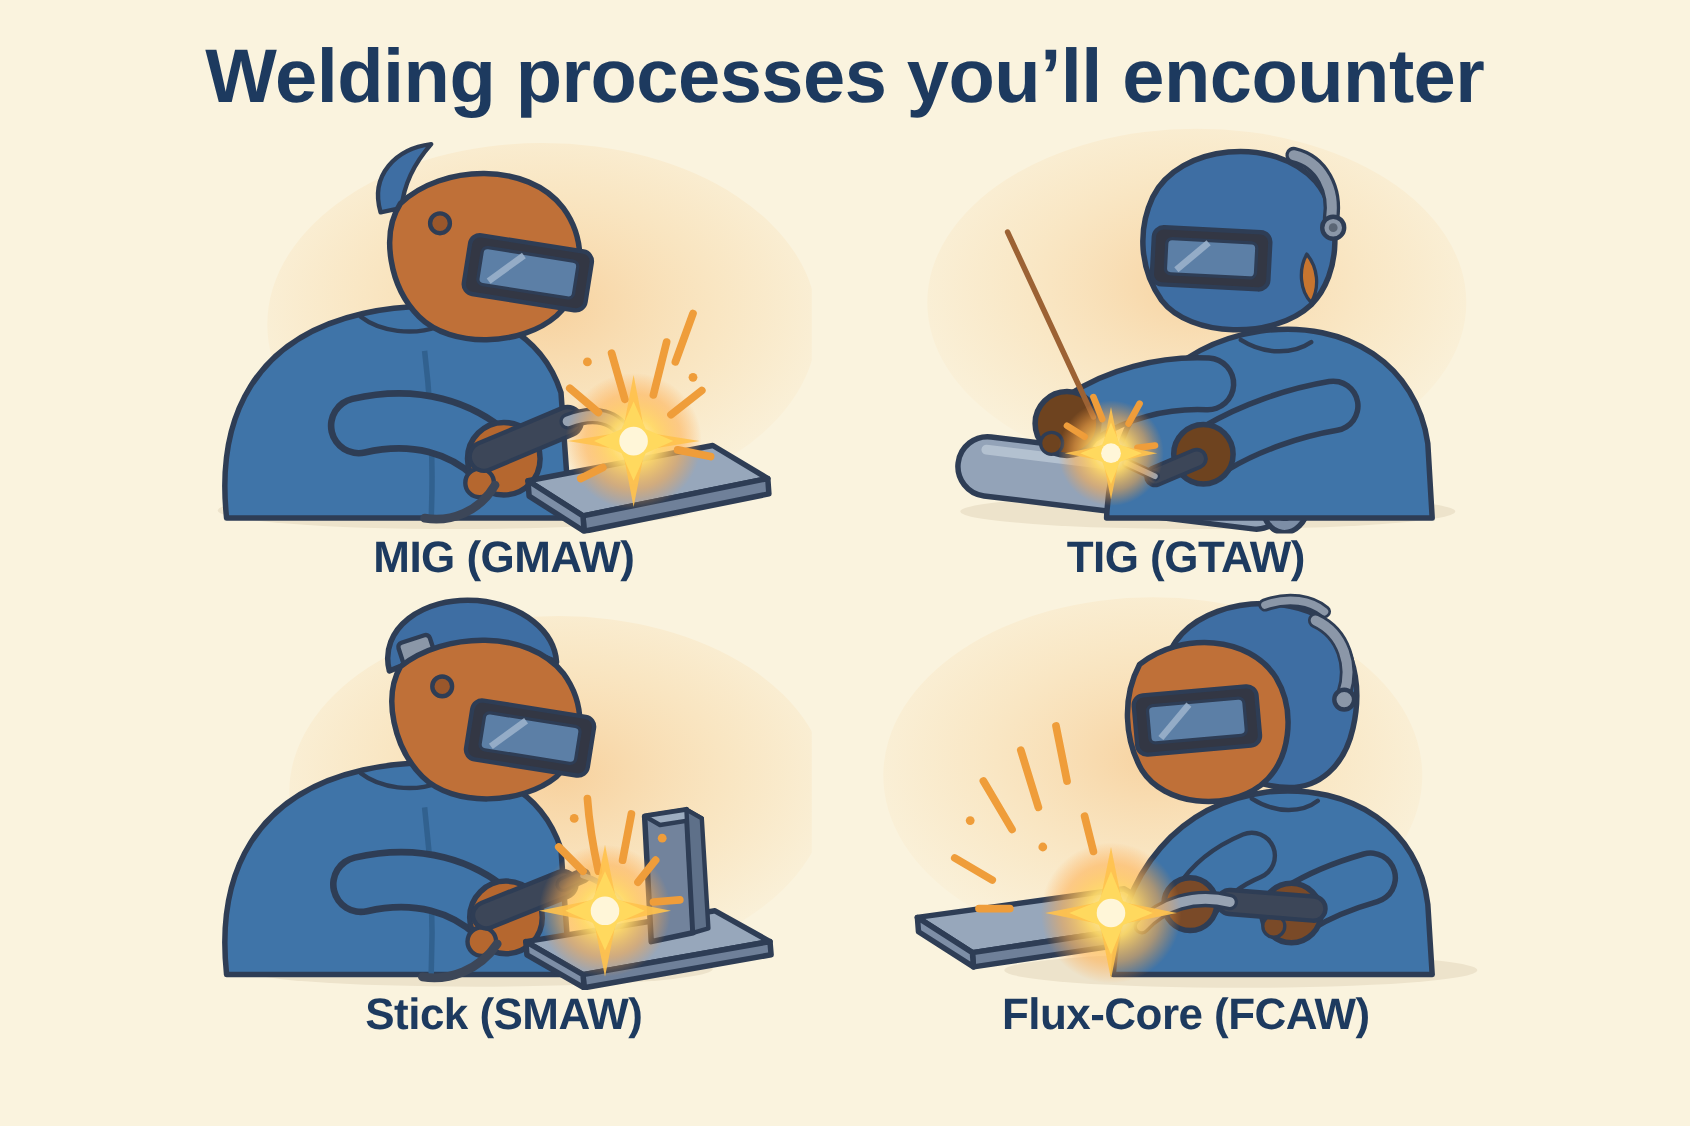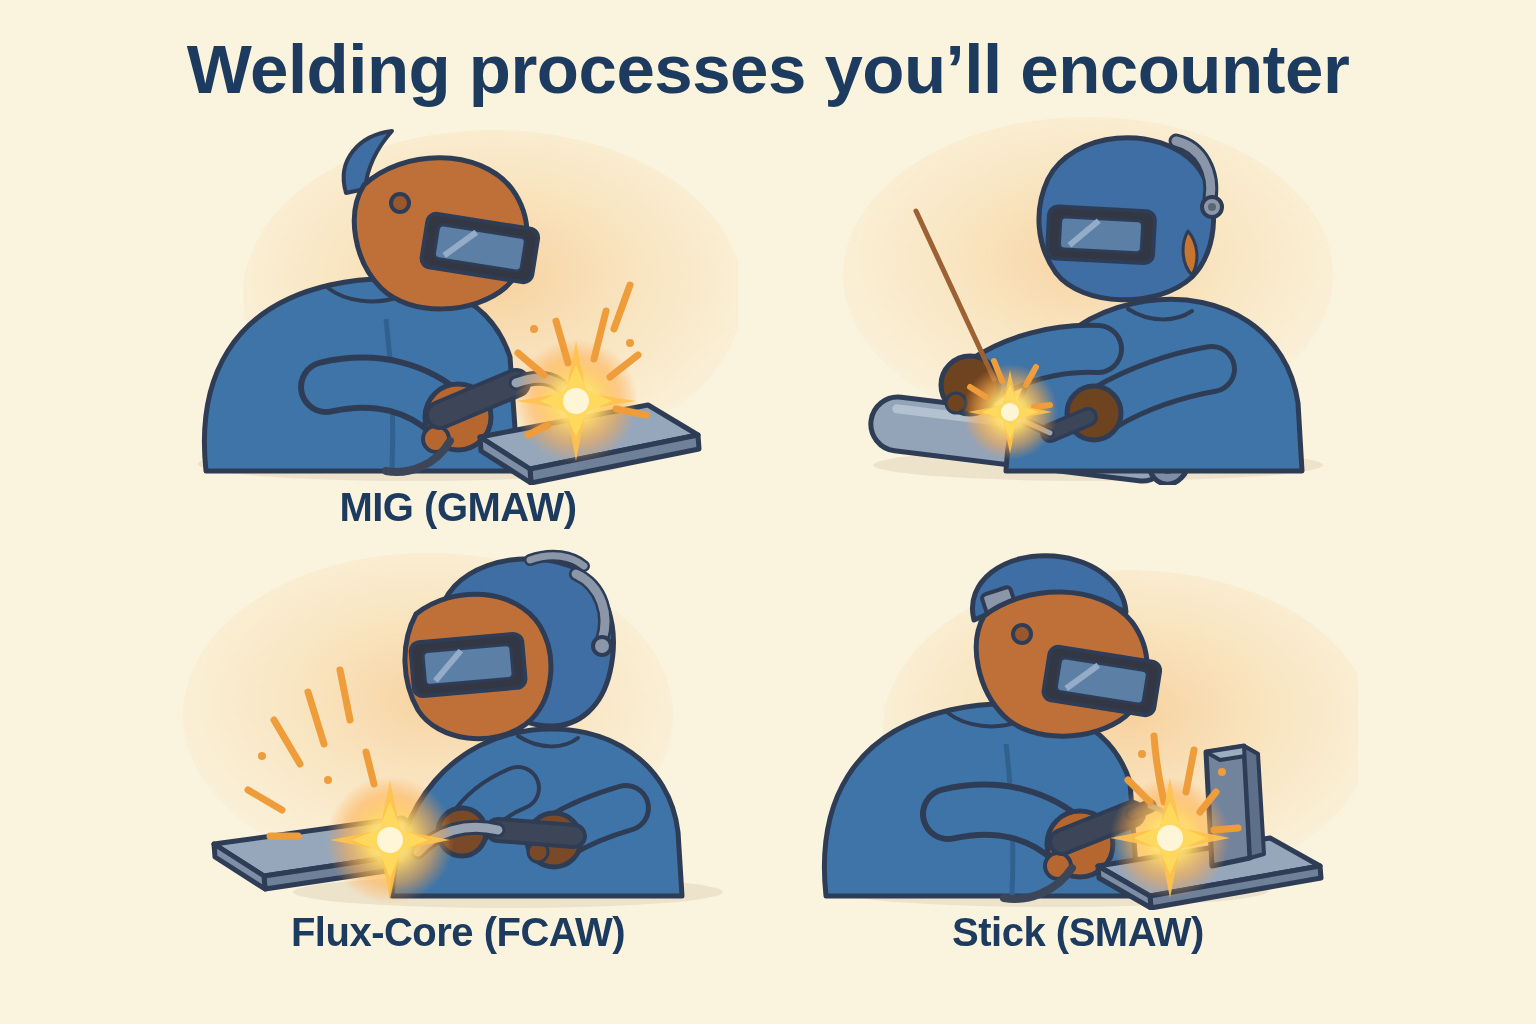--- a/index.html
+++ b/index.html
@@ -8,21 +8,21 @@
     background:var(--background,#faf3de);
     font-family:"Liberation Sans",sans-serif;
   }
   .title{
     margin:30px 0 4px;text-align:center;
     font-size:69px;font-weight:700;letter-spacing:-0.5px;
     color:var(--title-text,#1d3a5f);
   }
   .grid{
     display:grid;grid-template-columns:620px 620px;
-    justify-content:center;row-gap:10px;margin-top:6px;
+    justify-content:center;margin-top:6px;
   }
   figure{margin:0;display:flex;flex-direction:column;align-items:center}
   .label{
     font-size:40px;font-weight:700;text-align:center;margin-top:0;
     color:var(--label-text,#1d3a5f);letter-spacing:-0.5px;
   }
   
   .o3{stroke:#2e3d55;stroke-width:3;stroke-linejoin:round;stroke-linecap:round}
   .o4{stroke:#2e3d55;stroke-width:4;stroke-linejoin:round;stroke-linecap:round}
   .o5{stroke:#2e3d55;stroke-width:5;stroke-linejoin:round;stroke-linecap:round}
@@ -178,20 +178,101 @@
             <path d="M196,246 L204,266"></path>
               <path d="M238,252 L228,270"></path>
             <path d="M172,272 L188,282"></path>
               <path d="M252,290 L236,292"></path>
           </g>
           <polygon points="212,255 219,290 254,297 219,304 212,339 205,304 170,297 205,290" fill="#ffc24d" opacity="0.9"></polygon>
           <polygon points="212,269 220,289 240,297 220,305 212,325 204,305 184,297 204,289" fill="#ffd95e"></polygon>
           <circle cx="212" cy="297" r="9" fill="#fff6d8"></circle>
         </g>
       </svg>
+      <figcaption class="label">TIG (GTAW)</figcaption>
+    </figure>
+
+    <figure>
+      <svg width="560" height="370" viewBox="0 0 560 370">
+        <defs>
+          <radialGradient id="g3" cx="50%" cy="45%" r="60%">
+            <stop offset="0%" stop-color="#f6c587" stop-opacity="0.75"></stop>
+            <stop offset="55%" stop-color="#f8d7a3" stop-opacity="0.45"></stop>
+            <stop offset="100%" stop-color="#f8d7a3" stop-opacity="0"></stop>
+          </radialGradient>
+          <radialGradient id="s3">
+            <stop offset="0%" stop-color="#fff3c4" stop-opacity="1"></stop>
+            <stop offset="35%" stop-color="#ffd968" stop-opacity="0.95"></stop>
+            <stop offset="70%" stop-color="#ffaf4e" stop-opacity="0.55"></stop>
+            <stop offset="100%" stop-color="#ff9f3e" stop-opacity="0"></stop>
+          </radialGradient>
+        </defs>
+        <ellipse cx="330" cy="190" rx="245" ry="160" fill="url(#g3)"></ellipse>
+        <ellipse cx="255" cy="351" rx="215" ry="16" fill="#ede3cb"></ellipse>
+        <g>
+          <path d="M28,356 C18,262 55,192 152,170 C244,150 312,180 332,242 L340,356 Z" fill="#3f74a8" class="o5"></path>
+          <path d="M150,173 C168,187 198,190 220,182" class="o4 nf"></path>
+          <path d="M208,204 C214,254 216,306 214,356" stroke="#31618f" stroke-width="5" fill="none"></path>
+        </g>
+        <g>
+          <path d="M176,80 C166,42 206,12 256,16 C298,20 326,44 328,72 C296,56 222,60 176,80 Z" fill="#3e6ea3" class="o5"></path>
+          <g transform="rotate(-18 202 62)">
+            <rect x="186" y="50" width="30" height="22" rx="4" fill="#8b97a8" class="o4"></rect>
+          </g>
+          <path d="M186,76 C226,44 302,42 334,82 C356,112 354,152 328,176 C296,202 234,204 206,176 C180,150 170,104 186,76 Z" fill="#bf7038" class="o5"></path>
+          <circle cx="224" cy="94" r="9" fill="#9a572b" class="o4"></circle>
+          <g transform="rotate(9 304 140)">
+            <rect x="248" y="114" width="112" height="54" rx="9" fill="#333744" class="o4"></rect>
+            <rect x="260" y="124" width="88" height="34" rx="5" fill="#5c7fa6" class="o3"></rect>
+            <path d="M270,154 L298,126" stroke="#9db4cc" stroke-width="6" fill="none" opacity="0.85"></path>
+          </g>
+        </g>
+        <g>
+          <path d="M150,274 C202,262 244,276 272,302" stroke="#2e3d55" stroke-width="56" fill="none" stroke-linecap="round"></path>
+          <path d="M150,274 C202,262 244,276 272,302" stroke="#3f74a8" stroke-width="44" fill="none" stroke-linecap="round"></path>
+        </g>
+        <g>
+          <circle cx="282" cy="304" r="33" fill="#b5672f" class="o5"></circle>
+          <circle cx="260" cy="326" r="13" fill="#b5672f" class="o4"></circle>
+        </g>
+        <g>
+          <path d="M300,326 L472,298 L522,326 L352,356 Z" fill="#97a7bb" class="o5"></path>
+          <path d="M352,356 L522,326 L523,338 L353,368 Z" fill="#6f8099" class="o5"></path>
+          <path d="M300,326 L352,356 L353,368 L301,338 Z" fill="#7d8ea6" class="o5"></path>
+        </g>
+        <g>
+          <path d="M408,212 L446,206 L452,318 L414,326 Z" fill="#72839c" class="o5"></path>
+          <path d="M408,212 L446,206 L460,214 L422,220 Z" fill="#9dadc0" class="o4"></path>
+          <path d="M446,206 L460,214 L466,314 L452,318 Z" fill="#5e7089" class="o4"></path>
+        </g>
+        <g>
+          <path d="M264,302 L334,274" stroke="#2e3d55" stroke-width="28" stroke-linecap="round" fill="none"></path>
+          <path d="M264,302 L334,274" stroke="#3c4658" stroke-width="20" stroke-linecap="round" fill="none"></path>
+          <path d="M334,274 L352,266" stroke="#2e3d55" stroke-width="14" stroke-linecap="round" fill="none"></path>
+          <path d="M334,274 L352,266" stroke="#3c4658" stroke-width="8" stroke-linecap="round" fill="none"></path>
+          <path d="M352,266 C372,272 384,284 392,298" stroke="#8b97a8" stroke-width="5" fill="none" stroke-linecap="round"></path>
+        </g>
+        <path d="M274,328 C258,352 230,362 206,358" stroke="#3c4658" stroke-width="8" fill="none" stroke-linecap="round"></path>
+        <g>
+          <circle cx="372" cy="298" r="60" fill="url(#s3)"></circle>
+          <g stroke="#ef9d3a" stroke-width="7" stroke-linecap="round" fill="none">
+            <path d="M356,196 C358,224 362,244 366,262"></path>
+            <path d="M396,210 L388,252"></path>
+              <path d="M418,252 L402,272"></path>
+            <path d="M330,240 L352,262"></path>
+              <path d="M440,288 L416,290"></path>
+          </g>
+          <circle cx="344" cy="214" r="4" fill="#ef9d3a"></circle>
+          <circle cx="424" cy="232" r="4" fill="#ef9d3a"></circle>
+          <polygon points="372,238 382,288 432,298 382,308 372,358 362,308 312,298 362,288" fill="#ffc24d" opacity="0.9"></polygon>
+          <polygon points="372,262 383,287 408,298 383,309 372,334 361,309 336,298 361,287" fill="#ffd95e"></polygon>
+          <circle cx="372" cy="298" r="13" fill="#fff6d8"></circle>
+        </g>
+      </svg>
+      <figcaption class="label">Stick (SMAW)</figcaption>
     </figure>
 
     <figure>
       <svg width="560" height="370" viewBox="0 0 560 370">
         <defs>
           <radialGradient id="g4" cx="50%" cy="45%" r="60%">
             <stop offset="0%" stop-color="#f6c587" stop-opacity="0.7"></stop>
             <stop offset="55%" stop-color="#f8d7a3" stop-opacity="0.4"></stop>
             <stop offset="100%" stop-color="#f8d7a3" stop-opacity="0"></stop>
           </radialGradient>
@@ -261,94 +342,14 @@
           <circle cx="84" cy="216" r="4" fill="#ef9d3a"></circle>
           <circle cx="150" cy="240" r="4" fill="#ef9d3a"></circle>
           <polygon points="212,240 222,290 272,300 222,310 212,360 202,310 152,300 202,290" fill="#ffc24d" opacity="0.9"></polygon>
           <polygon points="212,262 223,289 250,300 223,311 212,338 201,311 174,300 201,289" fill="#ffd95e"></polygon>
           <circle cx="212" cy="300" r="13" fill="#fff6d8"></circle>
         </g>
       </svg>
       <figcaption class="label">Flux-Core (FCAW)</figcaption>
     </figure>
 
-    <figure>
-      <svg width="560" height="370" viewBox="0 0 560 370">
-        <defs>
-          <radialGradient id="g3" cx="50%" cy="45%" r="60%">
-            <stop offset="0%" stop-color="#f6c587" stop-opacity="0.75"></stop>
-            <stop offset="55%" stop-color="#f8d7a3" stop-opacity="0.45"></stop>
-            <stop offset="100%" stop-color="#f8d7a3" stop-opacity="0"></stop>
-          </radialGradient>
-          <radialGradient id="s3">
-            <stop offset="0%" stop-color="#fff3c4" stop-opacity="1"></stop>
-            <stop offset="35%" stop-color="#ffd968" stop-opacity="0.95"></stop>
-            <stop offset="70%" stop-color="#ffaf4e" stop-opacity="0.55"></stop>
-            <stop offset="100%" stop-color="#ff9f3e" stop-opacity="0"></stop>
-          </radialGradient>
-        </defs>
-        <ellipse cx="330" cy="190" rx="245" ry="160" fill="url(#g3)"></ellipse>
-        <ellipse cx="255" cy="351" rx="215" ry="16" fill="#ede3cb"></ellipse>
-        <g>
-          <path d="M28,356 C18,262 55,192 152,170 C244,150 312,180 332,242 L340,356 Z" fill="#3f74a8" class="o5"></path>
-          <path d="M150,173 C168,187 198,190 220,182" class="o4 nf"></path>
-          <path d="M208,204 C214,254 216,306 214,356" stroke="#31618f" stroke-width="5" fill="none"></path>
-        </g>
-        <g>
-          <path d="M176,80 C166,42 206,12 256,16 C298,20 326,44 328,72 C296,56 222,60 176,80 Z" fill="#3e6ea3" class="o5"></path>
-          <g transform="rotate(-18 202 62)">
-            <rect x="186" y="50" width="30" height="22" rx="4" fill="#8b97a8" class="o4"></rect>
-          </g>
-          <path d="M186,76 C226,44 302,42 334,82 C356,112 354,152 328,176 C296,202 234,204 206,176 C180,150 170,104 186,76 Z" fill="#bf7038" class="o5"></path>
-          <circle cx="224" cy="94" r="9" fill="#9a572b" class="o4"></circle>
-          <g transform="rotate(9 304 140)">
-            <rect x="248" y="114" width="112" height="54" rx="9" fill="#333744" class="o4"></rect>
-            <rect x="260" y="124" width="88" height="34" rx="5" fill="#5c7fa6" class="o3"></rect>
-            <path d="M270,154 L298,126" stroke="#9db4cc" stroke-width="6" fill="none" opacity="0.85"></path>
-          </g>
-        </g>
-        <g>
-          <path d="M150,274 C202,262 244,276 272,302" stroke="#2e3d55" stroke-width="56" fill="none" stroke-linecap="round"></path>
-          <path d="M150,274 C202,262 244,276 272,302" stroke="#3f74a8" stroke-width="44" fill="none" stroke-linecap="round"></path>
-        </g>
-        <g>
-          <circle cx="282" cy="304" r="33" fill="#b5672f" class="o5"></circle>
-          <circle cx="260" cy="326" r="13" fill="#b5672f" class="o4"></circle>
-        </g>
-        <g>
-          <path d="M300,326 L472,298 L522,326 L352,356 Z" fill="#97a7bb" class="o5"></path>
-          <path d="M352,356 L522,326 L523,338 L353,368 Z" fill="#6f8099" class="o5"></path>
-          <path d="M300,326 L352,356 L353,368 L301,338 Z" fill="#7d8ea6" class="o5"></path>
-        </g>
-        <g>
-          <path d="M408,212 L446,206 L452,318 L414,326 Z" fill="#72839c" class="o5"></path>
-          <path d="M408,212 L446,206 L460,214 L422,220 Z" fill="#9dadc0" class="o4"></path>
-          <path d="M446,206 L460,214 L466,314 L452,318 Z" fill="#5e7089" class="o4"></path>
-        </g>
-        <g>
-          <path d="M264,302 L334,274" stroke="#2e3d55" stroke-width="28" stroke-linecap="round" fill="none"></path>
-          <path d="M264,302 L334,274" stroke="#3c4658" stroke-width="20" stroke-linecap="round" fill="none"></path>
-          <path d="M334,274 L352,266" stroke="#2e3d55" stroke-width="14" stroke-linecap="round" fill="none"></path>
-          <path d="M334,274 L352,266" stroke="#3c4658" stroke-width="8" stroke-linecap="round" fill="none"></path>
-          <path d="M352,266 C372,272 384,284 392,298" stroke="#8b97a8" stroke-width="5" fill="none" stroke-linecap="round"></path>
-        </g>
-        <path d="M274,328 C258,352 230,362 206,358" stroke="#3c4658" stroke-width="8" fill="none" stroke-linecap="round"></path>
-        <g>
-          <circle cx="372" cy="298" r="60" fill="url(#s3)"></circle>
-          <g stroke="#ef9d3a" stroke-width="7" stroke-linecap="round" fill="none">
-            <path d="M356,196 C358,224 362,244 366,262"></path>
-            <path d="M396,210 L388,252"></path>
-              <path d="M418,252 L402,272"></path>
-            <path d="M330,240 L352,262"></path>
-              <path d="M440,288 L416,290"></path>
-          </g>
-          <circle cx="344" cy="214" r="4" fill="#ef9d3a"></circle>
-          <circle cx="424" cy="232" r="4" fill="#ef9d3a"></circle>
-          <polygon points="372,238 382,288 432,298 382,308 372,358 362,308 312,298 362,288" fill="#ffc24d" opacity="0.9"></polygon>
-          <polygon points="372,262 383,287 408,298 383,309 372,334 361,309 336,298 361,287" fill="#ffd95e"></polygon>
-          <circle cx="372" cy="298" r="13" fill="#fff6d8"></circle>
-        </g>
-      </svg>
-      <figcaption class="label">Stick (SMAW)</figcaption>
-    </figure>
-
   </div>
 </div>
 
 </body></html>

